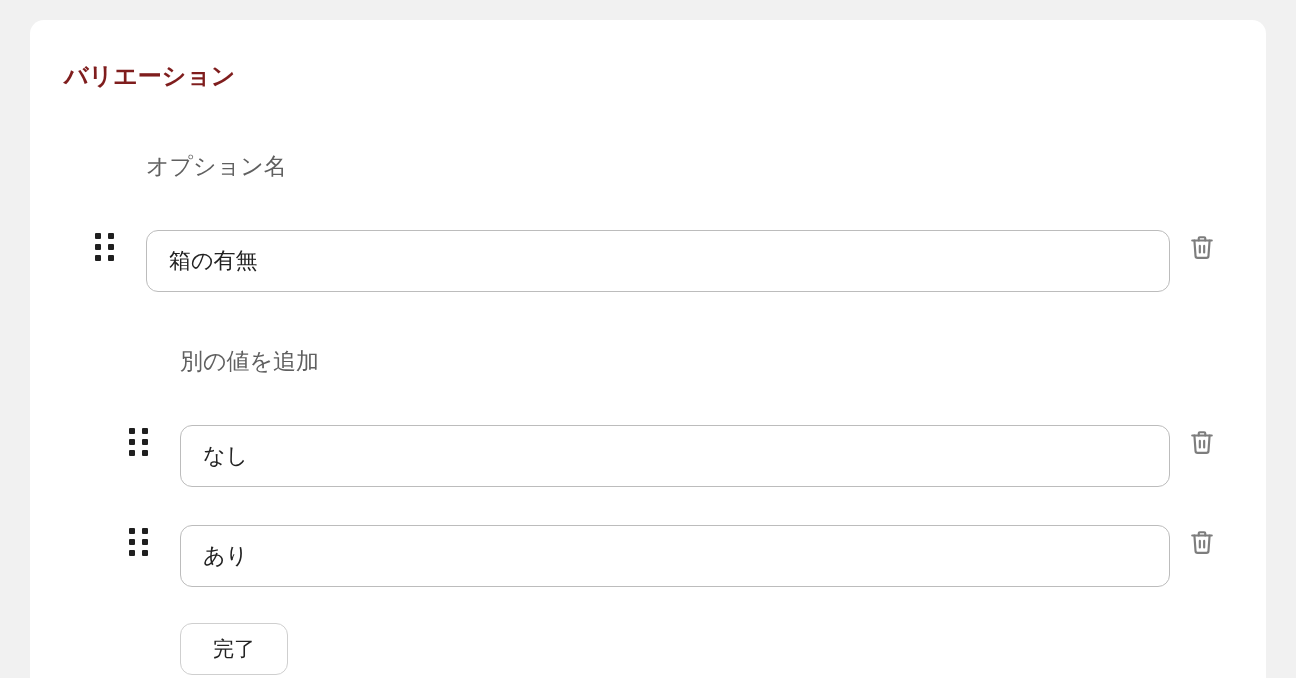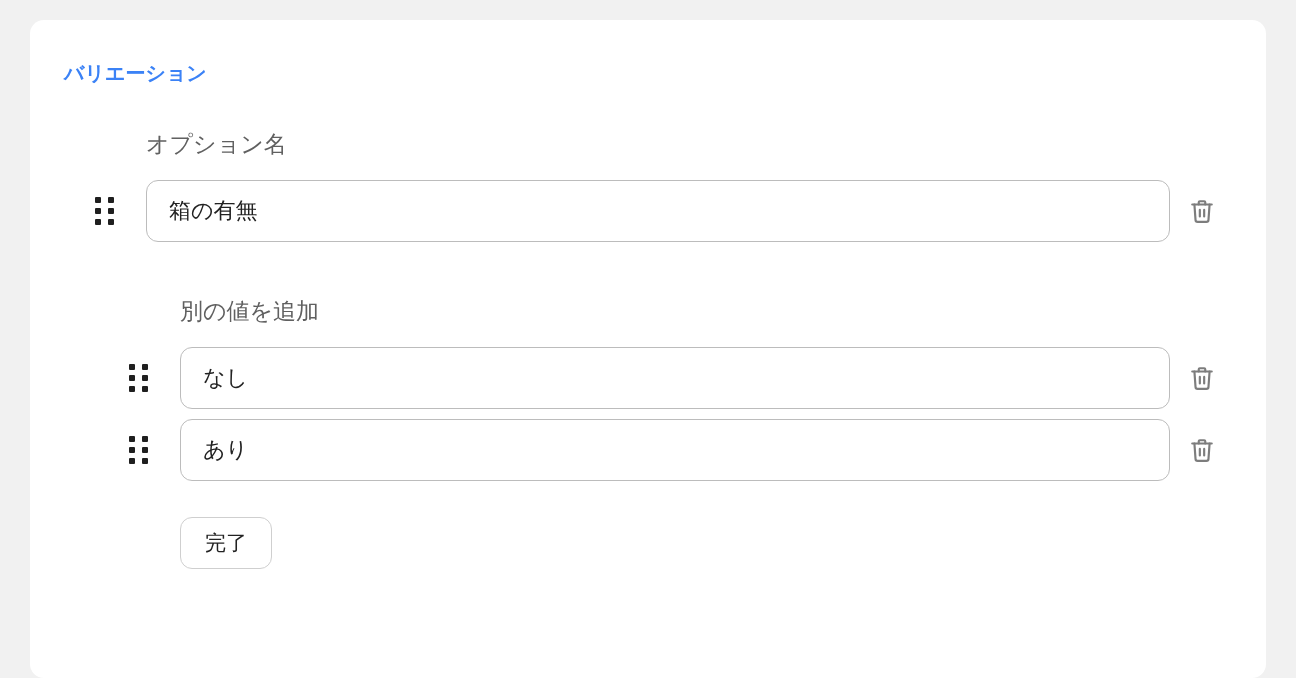--- a/index.html
+++ b/index.html
@@ -10,24 +10,24 @@
       height: 678px;
       padding: 20px 30px 0;
     }
     .card {
       background: #fff;
       border-radius: 14px;
       padding: 40px 32px 30px;
       min-height: 658px;
     }
     .card-title {
-      font-size: 20px;
+      font-size: 24px;
       font-weight: 700;
-      color: #3b82f6;
-      margin-bottom: 42px;
+      color: #7f1d1d;
+      margin-bottom: 59px;
       padding-left: 2px;
     }
 
     .label {
       font-size: 23px;
       color: #606060;
       margin-bottom: 20px;
     }
 
     .row {
@@ -60,20 +60,21 @@
       width: 100%;
       height: 62px;
       border: 1px solid #bcbcbc;
       border-radius: 12px;
       padding: 0 22px;
       font-size: 22px;
       color: #222;
       outline: none;
       background: #fff;
       font-family: inherit;
+      margin-top: 28px;
     }
     .field::placeholder { color: #8a8a8a; }
 
     
     .dots {
       display: grid;
       grid-template-columns: 6px 6px;
       grid-template-rows: 6px 6px 6px;
       gap: 5px 7px;
       cursor: grab;
@@ -87,21 +88,21 @@
     .trash {
       width: 26px; height: 28px;
       cursor: pointer;
     }
     .trash svg { display:block; }
     .done-btn {
       display: inline-flex;
       align-items: center;
       justify-content: center;
       height: 52px;
-      padding: 0 24px;
+      padding: 0 32px;
       border: 1px solid #cfcfcf;
       border-radius: 12px;
       background: #fff;
       font-size: 21px;
       color: #222;
       cursor: pointer;
       font-family: inherit;
     }
 
     .values-section { margin-left: 34px; }

